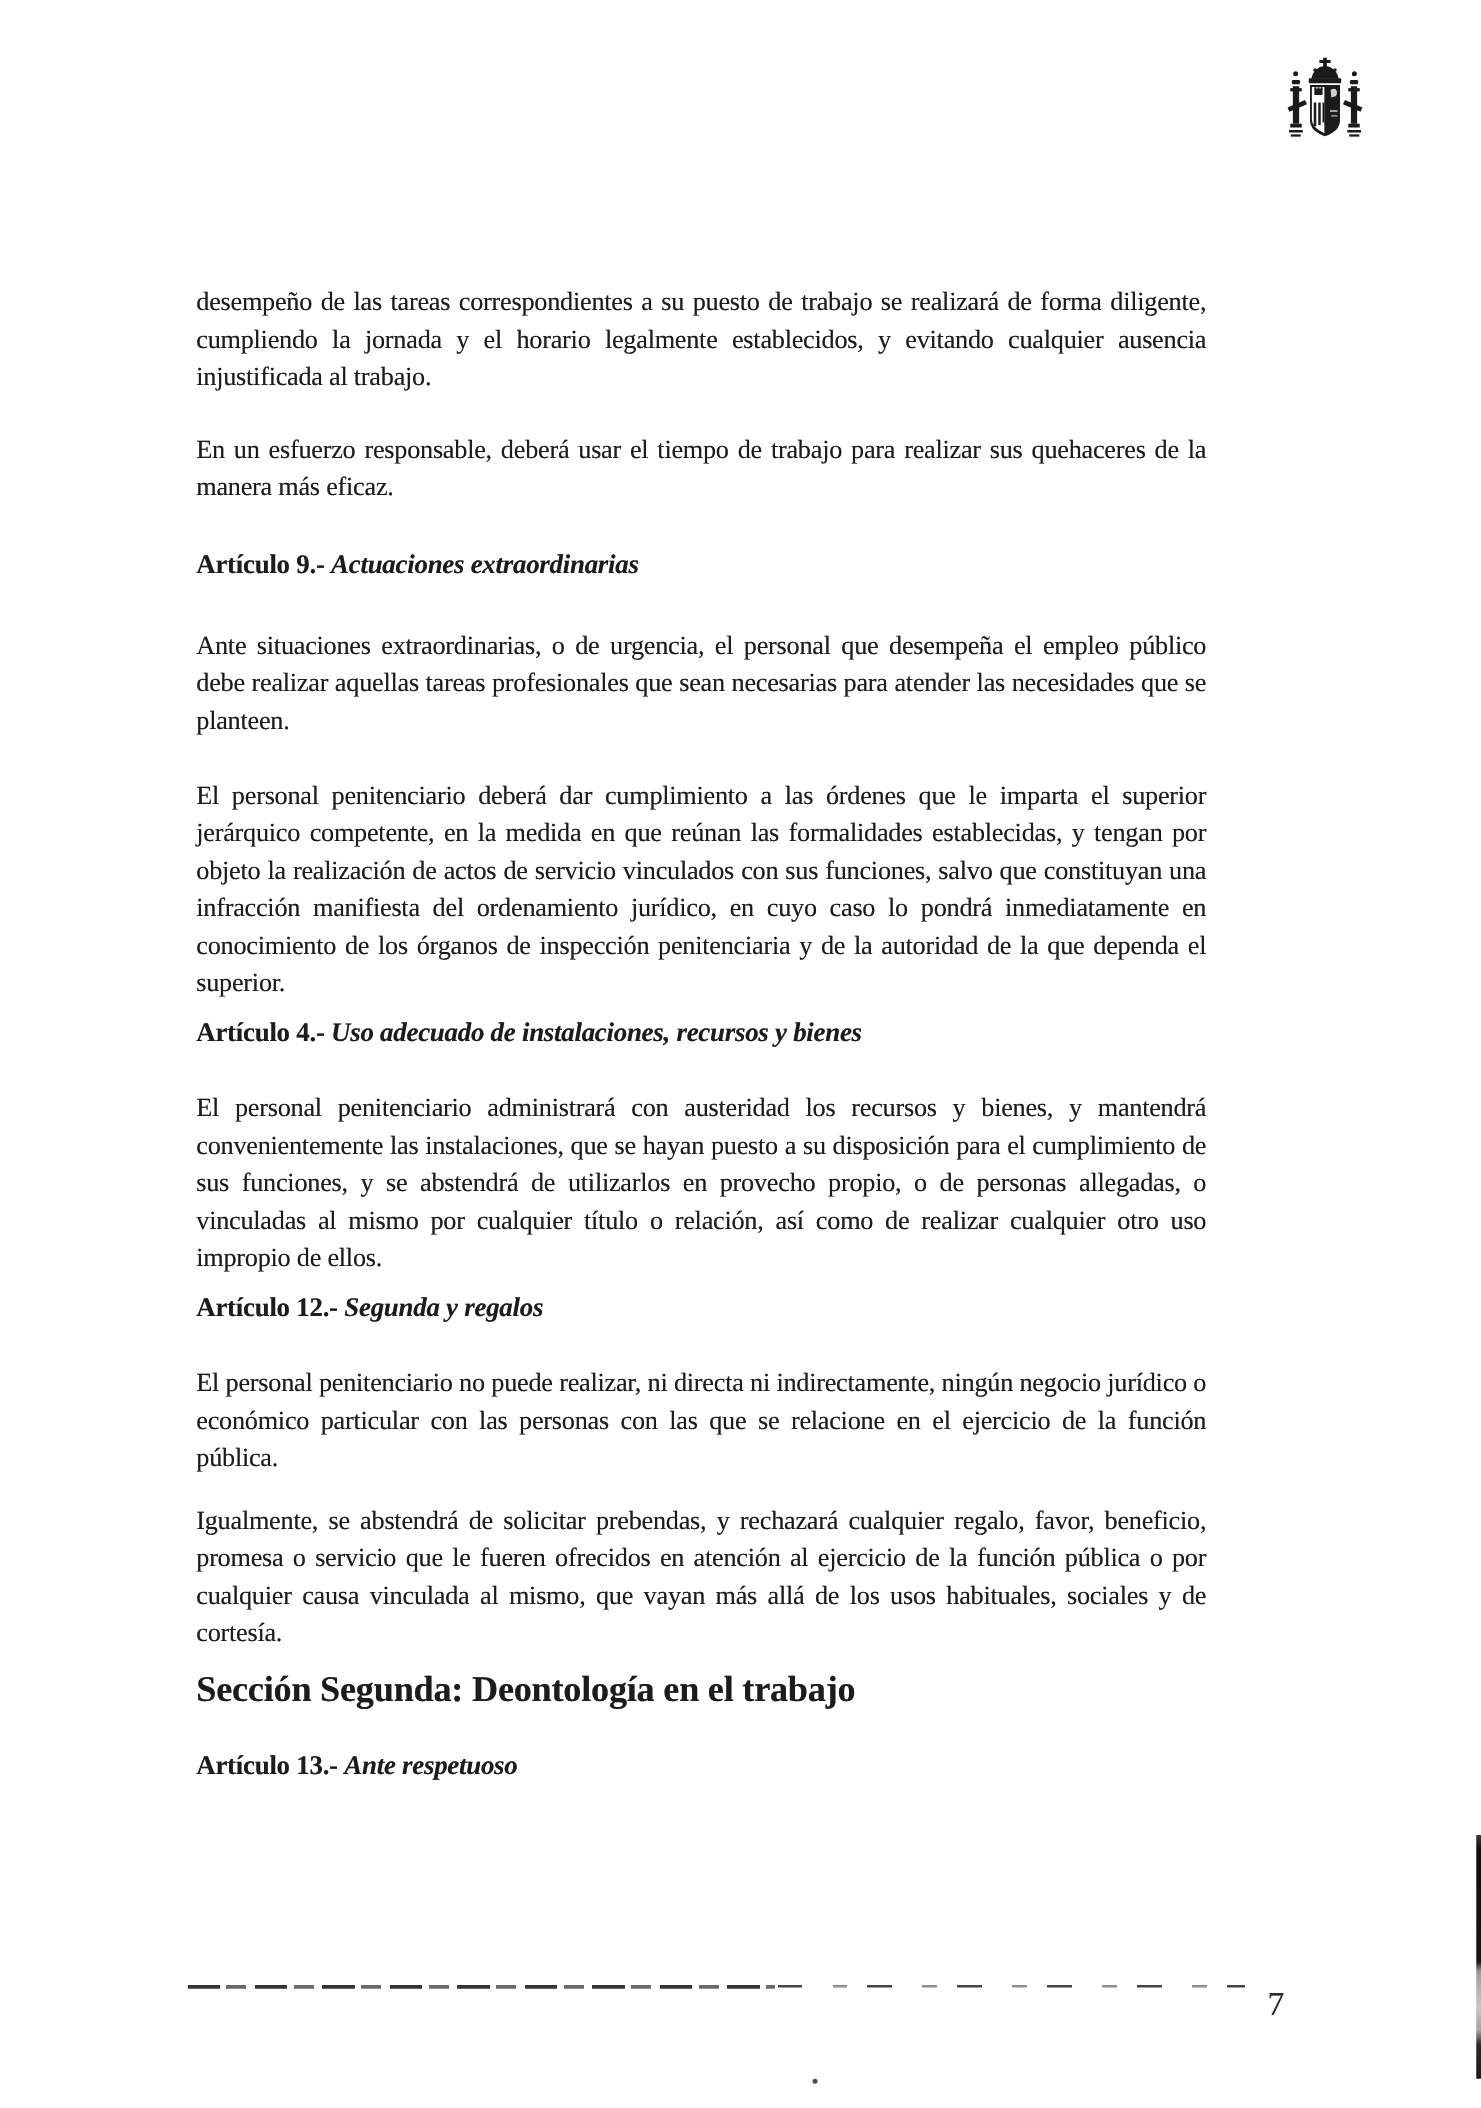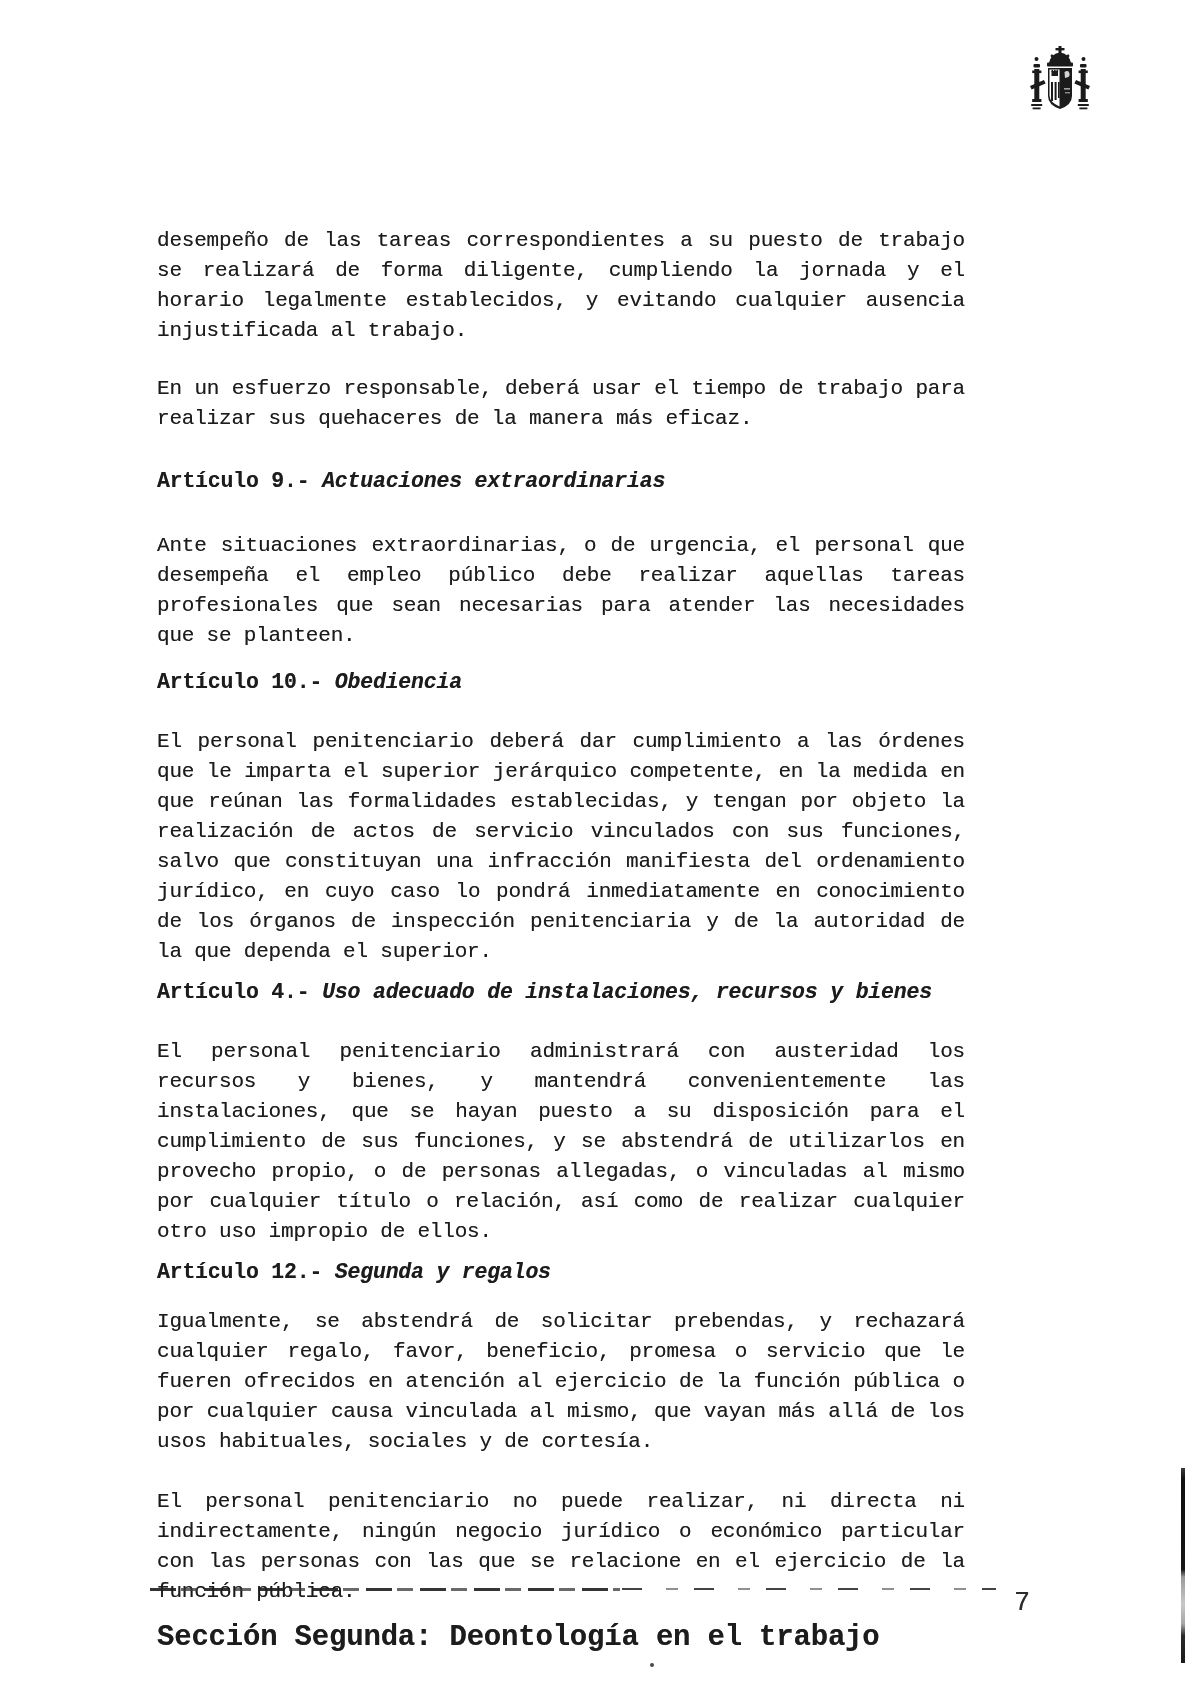--- a/index.html
+++ b/index.html
@@ -1,21 +1,21 @@
 <!DOCTYPE html>
 <html lang="es"><head>
 <meta charset="utf-8">
 <style>
   html, body { margin: 0; padding: 0; background: #ffffff; }
   .page {
     position: relative;
     width: 1185px;
     height: 1686px;
     background: #ffffff;
-    font-family: Liberation Mono, monospace;
+    font-family: Liberation Serif, serif;
     color: #1c1c1c;
     overflow: hidden;
   }
   
   .content {
     position: absolute;
     left: 157px;
     top: 226px;
     width: 808px;
   }
@@ -159,38 +159,34 @@
     <p class="body-par">desempeño de las tareas correspondientes a su puesto de trabajo se realizará de forma diligente, cumpliendo la jornada y el horario legalmente establecidos, y evitando cualquier ausencia injustificada al trabajo.</p>
 
     <p class="body-par mt28">En un esfuerzo responsable, deberá usar el tiempo de trabajo para realizar sus quehaceres de la manera más eficaz.</p>
 
     <h3 class="art-heading mt14">
       <span>Artículo 9.-</span>
       <span class="art-title">Actuaciones extraordinarias</span>
     </h3>
     <p class="body-par mt35">Ante situaciones extraordinarias, o de urgencia, el personal que desempeña el empleo público debe realizar aquellas tareas profesionales que sean necesarias para atender las necesidades que se planteen.</p>
 
-    <h3 class="art-heading mt16">
-      <span>Artículo 10.-</span>
-      <span class="art-title">Obediencia</span>
-    </h3>
     <p class="body-par mt30">El personal penitenciario deberá dar cumplimiento a las órdenes que le imparta el superior jerárquico competente, en la medida en que reúnan las formalidades establecidas, y tengan por objeto la realización de actos de servicio vinculados con sus funciones, salvo que constituyan una infracción manifiesta del ordenamiento jurídico, en cuyo caso lo pondrá inmediatamente en conocimiento de los órganos de inspección penitenciaria y de la autoridad de la que dependa el superior.</p>
 
     <h3 class="art-heading mt10">
       <span>Artículo 4.-</span>
       <span class="art-title">Uso adecuado de instalaciones, recursos y bienes</span>
     </h3>
     <p class="body-par mt30">El personal penitenciario administrará con austeridad los recursos y bienes, y mantendrá convenientemente las instalaciones, que se hayan puesto a su disposición para el cumplimiento de sus funciones, y se abstendrá de utilizarlos en provecho propio, o de personas allegadas, o vinculadas al mismo por cualquier título o relación, así como de realizar cualquier otro uso impropio de ellos.</p>
 
     <h3 class="art-heading mt10">
       <span>Artículo 12.-</span>
       <span class="art-title">Segunda y regalos</span>
     </h3>
+    <p class="body-par mt30">El personal penitenciario no puede realizar, ni directa ni indirectamente, ningún negocio jurídico o económico particular con las personas con las que se relacione en el ejercicio de la función pública.</p>
     <p class="body-par mt20">Igualmente, se abstendrá de solicitar prebendas, y rechazará cualquier regalo, favor, beneficio, promesa o servicio que le fueren ofrecidos en atención al ejercicio de la función pública o por cualquier causa vinculada al mismo, que vayan más allá de los usos habituales, sociales y de cortesía.</p>
-    <p class="body-par mt30">El personal penitenciario no puede realizar, ni directa ni indirectamente, ningún negocio jurídico o económico particular con las personas con las que se relacione en el ejercicio de la función pública.</p>
 
     <h3 class="section-heading mt16">Sección Segunda: Deontología en el trabajo</h3>
 
     <h3 class="art-heading mt30">
       <span>Artículo 13.-</span>
       <span class="art-title">Ante respetuoso</span>
     </h3>
 
   </div>
 

